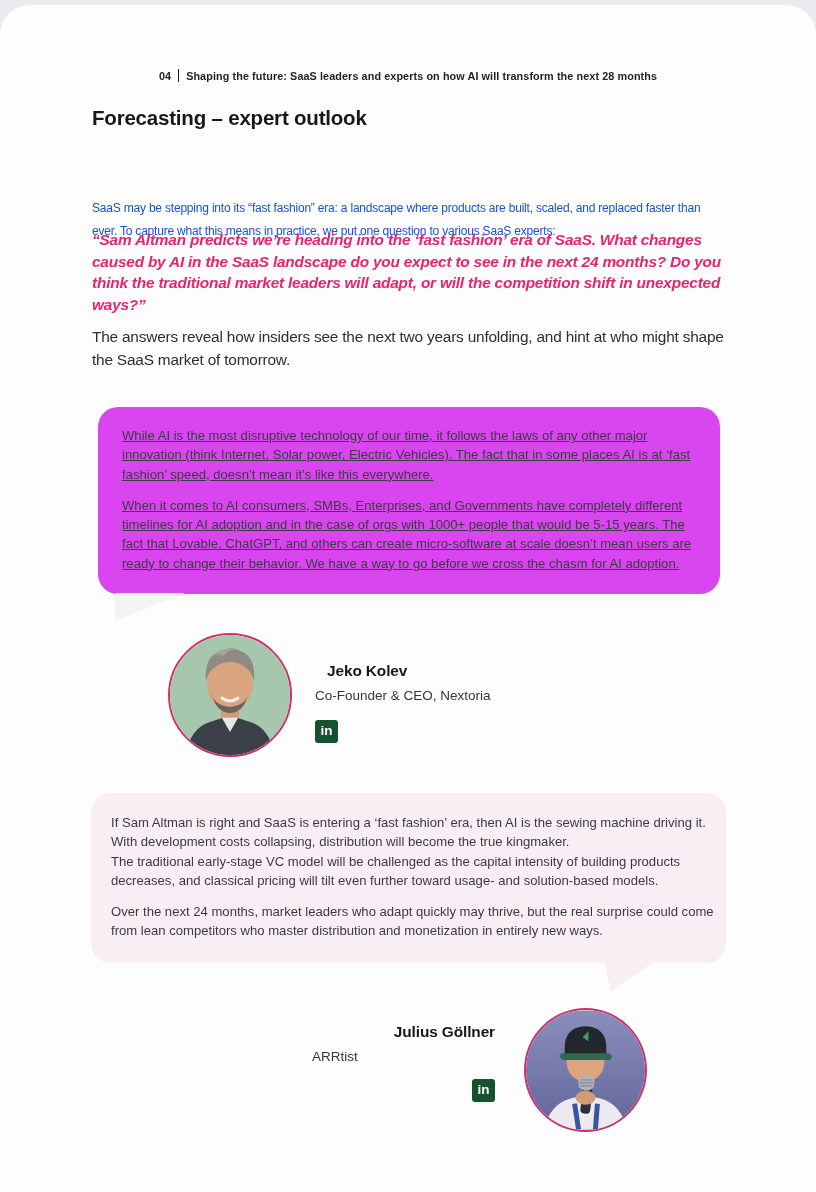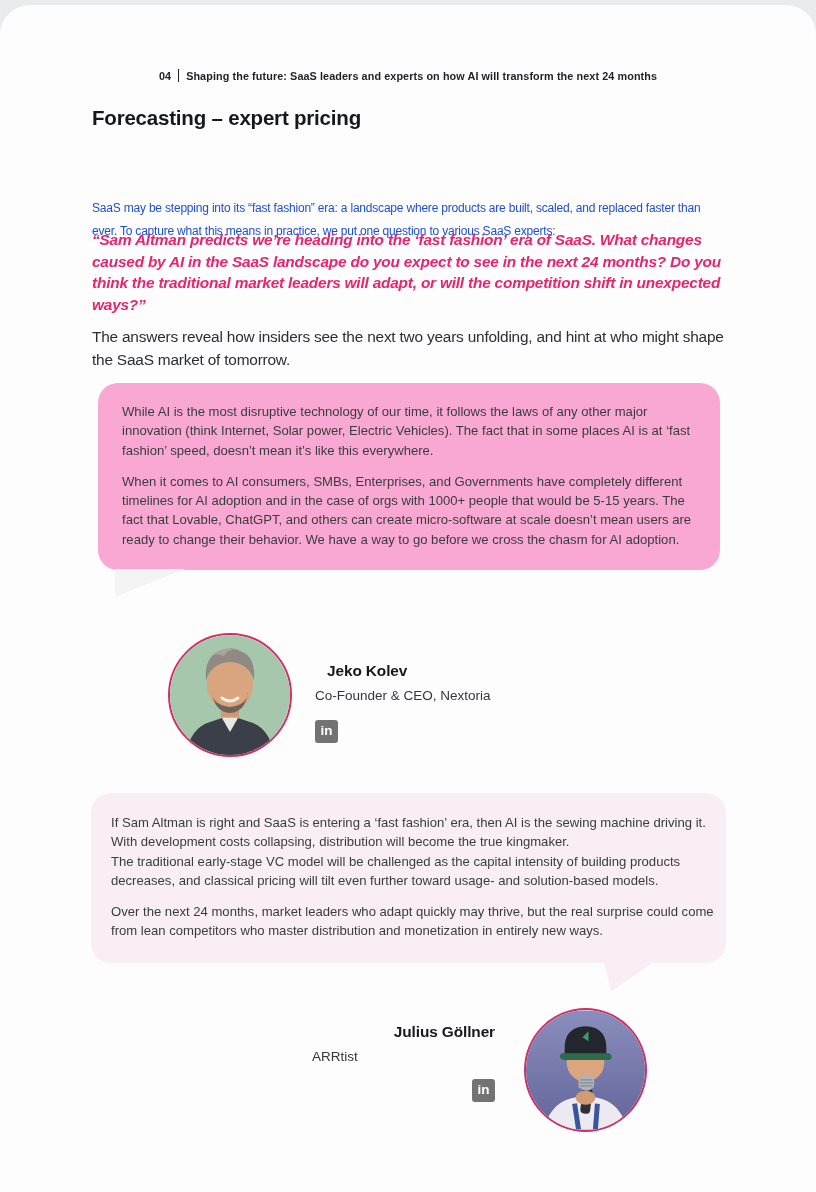--- a/index.html
+++ b/index.html
@@ -43,23 +43,24 @@
     font-size:15.4px; line-height:22.5px; color:#2c2e33; letter-spacing:-0.2px;
   }
   .bubble {
     position:absolute;
     border-radius:20px;
     font-size:13.1px; line-height:19.3px; color:#3a3c40;
   }
   .bubble p { white-space:pre-line; }
   .bubble p + p { margin-top:12px; }
   .bubble-gray {
-    left:98px; top:378px; width:622px;
-    background:#f9a8d4;
+    left:98px; top:402px; width:622px;
+    background:#d946ef;
     padding:19px 24px 21px 24px;
+    text-decoration:underline;
   }
   .bubble-pink {
     left:91px; top:788px; width:635px;
     background:#f9eef4;
     padding:20px 8px 22px 20px;
   }
   .tail { position:absolute; }
   .tail-left {
     left:17px; bottom:-27px; width:70px; height:28px;
     background:#f4f4f5;
@@ -77,39 +78,39 @@
   .avatar svg { display:block; width:100%; height:100%; }
   .avatar-jeko   { left:168px; top:628px; width:124px; height:124px; }
   .avatar-julius { left:524px; top:1003px; width:123px; height:124px; }
   .expert-info { position:absolute; }
   .info-jeko   { left:315px; top:657px; text-align:left; }
   .info-julius { right:321px; top:1018px; width:320px; text-align:right; }
   .expert-name { font-size:15.4px; font-weight:700; color:#17181b; letter-spacing:-0.1px;margin-left:12px; }
   .expert-role { font-size:13.5px; line-height:19.5px; color:#35373b; margin-top:6px;text-align:center; }
   .linkedin {
     display:inline-block; width:23px; height:23px; margin-top:14px;
-    background:#737373; border-radius:3px;
+    background:#14532d; border-radius:3px;
     color:#ffffff; font-size:13.5px; font-weight:700;
     text-align:center; line-height:21px; text-decoration:none;
     cursor:pointer;
   }
   .info-julius .linkedin { margin-top:12px; }
 </style>
 </head>
 <body>
 
 <div class="card">
 
   <div class="header">
     <span>04</span>
     <span class="sep"></span>
-    <span>Shaping the future: SaaS leaders and experts on how AI will transform the next 24 months</span>
+    <span>Shaping the future: SaaS leaders and experts on how AI will transform the next 28 months</span>
   </div>
 
-  <h1 class="title">Forecasting – expert pricing</h1>
+  <h1 class="title">Forecasting – expert outlook</h1>
 
   <p class="intro">SaaS may be stepping into its “fast fashion” era: a landscape where products are built, scaled, and replaced faster than ever. To capture what this means in practice, we put one question to various SaaS experts:</p>
 
   <p class="question">“Sam Altman predicts we’re heading into the ‘fast fashion’ era of SaaS. What changes caused by AI in the SaaS landscape do you expect to see in the next 24 months? Do you think the traditional market leaders will adapt, or will the competition shift in unexpected ways?”</p>
 
   <p class="followup">The answers reveal how insiders see the next two years unfolding, and hint at who might shape the SaaS market of tomorrow.</p>
 
   <div class="bubble bubble-gray">
     <p>While AI is the most disruptive technology of our time, it follows the laws of any other major innovation (think Internet, Solar power, Electric Vehicles). The fact that in some places AI is at ‘fast fashion’ speed, doesn’t mean it’s like this everywhere.</p>
     <p>When it comes to AI consumers, SMBs, Enterprises, and Governments have completely different timelines for AI adoption and in the case of orgs with 1000+ people that would be 5-15 years. The fact that Lovable, ChatGPT, and others can create micro-software at scale doesn’t mean users are ready to change their behavior. We have a way to go before we cross the chasm for AI adoption.</p>

